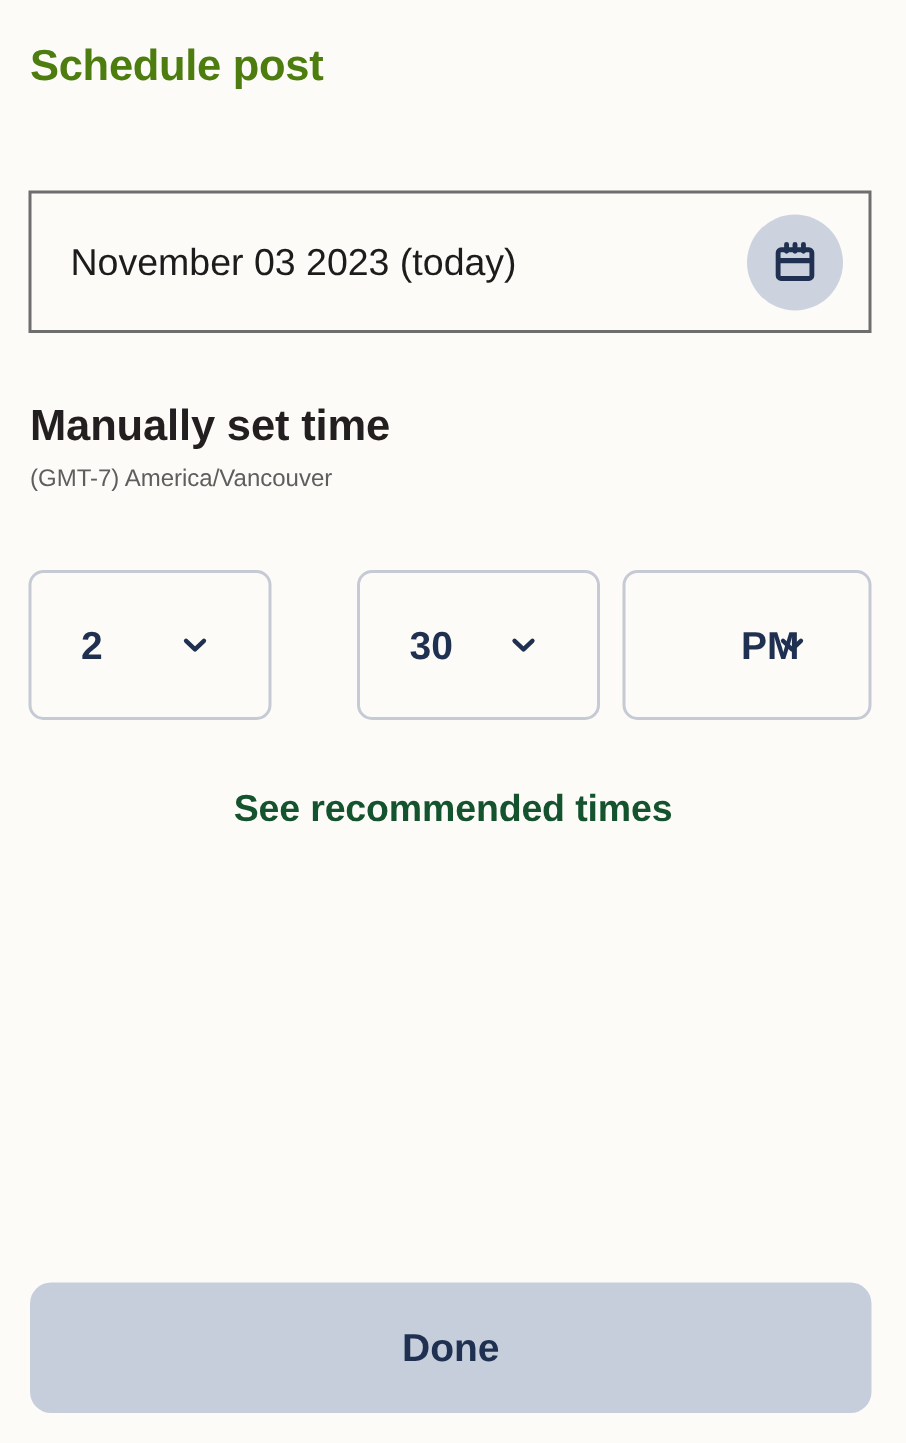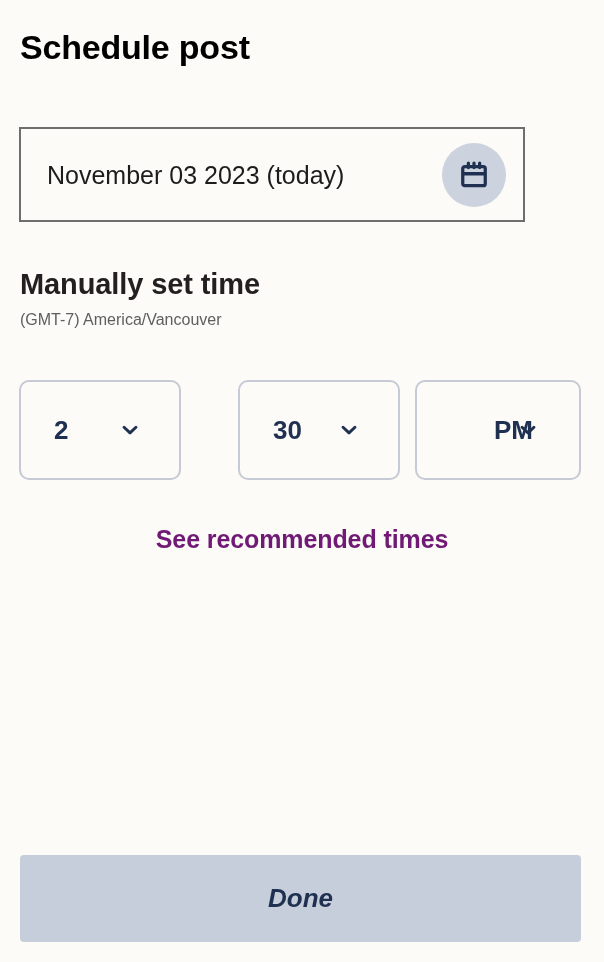--- a/index.html
+++ b/index.html
@@ -21,33 +21,33 @@
     height: 962px;
     box-sizing: border-box;
     background: #fcfbf8;
   }
 
   
   .page-title {
     position: absolute;
     left: 20px;
     top: 29px;
-    font-size: 34px;
-    font-weight: bold;
-    color: #000000;
+    font-size: 29px;
+    font-weight: bold;
+    color: #4d7c0f;
     letter-spacing: -0.2px;
     line-height: 1.1;
   }
 
   
   .date-field {
     position: absolute;
     left: 19px;
     top: 127px;
-    width: 506px;
+    width: 562px;
     height: 95px;
     box-sizing: border-box;
     border: 2px solid #6e6e6e;
     background: #fcfbf8;
     display: flex;
     align-items: center;
     cursor: pointer;
   }
   .date-value {
     flex: 1;
@@ -130,44 +130,43 @@
 
   
   .recommended-link {
     position: absolute;
     left: 0;
     right: 0;
     top: 525px;
     text-align: center;
     font-size: 25px;
     font-weight: bold;
-    color: #701a75;
+    color: #14532d;
     cursor: pointer;
     letter-spacing: -0.1px;
   }
 
   
   .done-button {
     position: absolute;
     left: 20px;
     top: 855px;
     width: 561px;
     height: 87px;
     border: none;
-    border-radius: 4px;
+    border-radius: 14px;
     background: #c7cedb;
     color: #1f3050;
     font-family: "Liberation Sans", sans-serif;
     font-size: 26px;
     font-weight: bold;
     cursor: pointer;
     display: flex;
     align-items: center;
     justify-content: center;
-    font-style: italic;
   }
 </style>
 </head>
 <body>
 
 <div class="screen">
 
   <div class="page-title">Schedule post</div>
 
   <div class="date-field">

